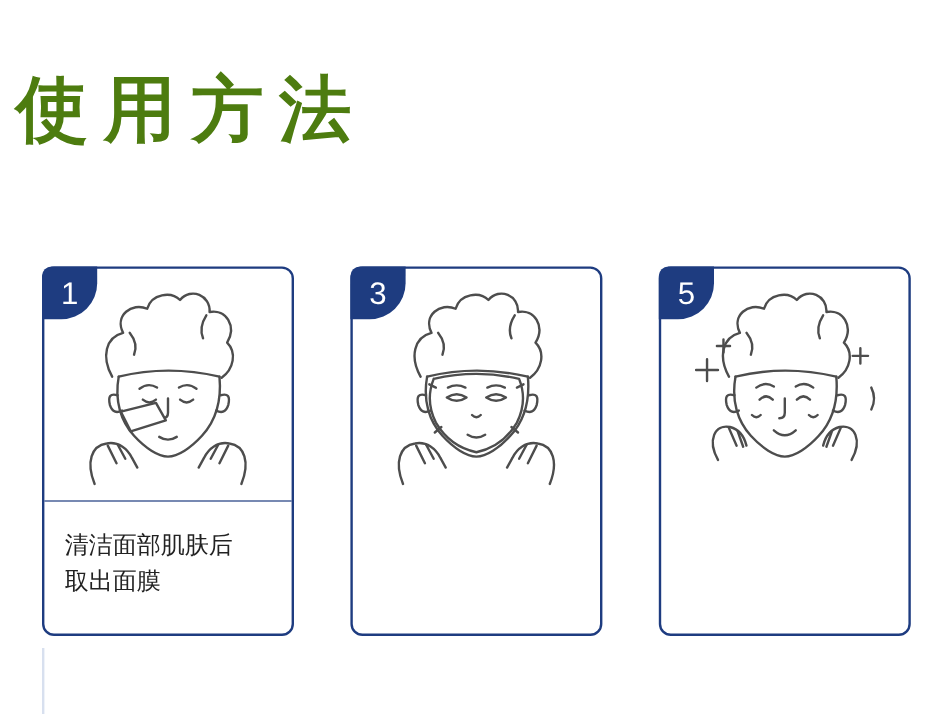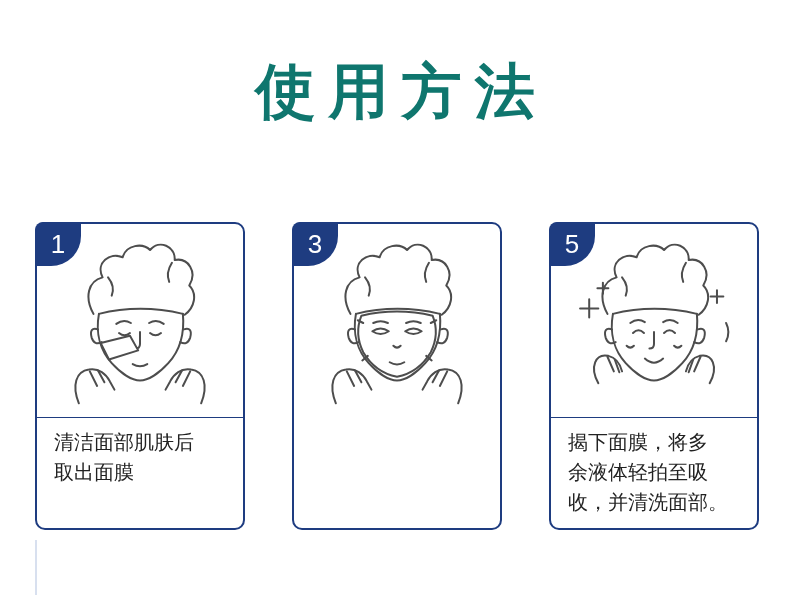--- a/index.html
+++ b/index.html
@@ -5,25 +5,24 @@
   html,body { margin:0; padding:0; }
   body {
     width:790px; height:603px;
     background:#ffffff;
     font-family:"Liberation Sans", sans-serif;
     overflow:hidden;
     position:relative;
   }
   .title {
     margin:52px 0 0 0;
-    text-align:center;
     font-size:60px;
     font-weight:700;
     letter-spacing:0.22em;
-    color:#0f766e;
+    color:#4d7c0f;
     padding-left:0.22em; 
   }
   .cards {
     position:absolute;
     top:222px; left:35px;
     display:flex;
     gap:47px;
   }
   .card {
     width:210px; height:308px;
@@ -46,21 +45,21 @@
   .illust {
     height:193px;
     display:flex; justify-content:center; align-items:flex-start;
     padding-top:10px;
     box-sizing:border-box;
     overflow:hidden;
   }
   .step-text {
     position:absolute; left:0; right:0; top:193px; bottom:0;
     border-top:1px solid var(--accent,#1e3c80);
-    padding:9px 17px 0 17px;
+    padding:22px 17px 0 17px;
     font-size:20px;
     line-height:1.5;
     color:var(--text,#222);
     white-space:pre-line;
   }
   .line {
     fill:none;
     stroke:var(--line-art,#4d4d4d);
     stroke-width:2.2;
     stroke-linecap:round;
@@ -184,22 +183,19 @@
           <path class="line" d="M42,162 C32,144 39,129 53,132 C61,134 66,141 68,149"></path>
           <path class="line" d="M52,133 L59,149"></path>
           <path class="line" d="M60,136 L65,150"></path>
           <path class="line" d="M164,162 C174,144 167,129 153,132 C145,134 140,141 138,149"></path>
           <path class="line" d="M154,133 L147,149"></path>
           <path class="line" d="M146,136 L141,150"></path>
 
           <path class="line" d="M182,96 Q187,106 182,116"></path>
         </svg>
       </div>
-      <div class="step-text">揭下面膜，将多
-余液体轻拍至吸
-收，并清洗面部。</div>
     </div>
 
   </div>
 
   <div class="decor-line"></div>
 
 </div>
 
 </body></html>

